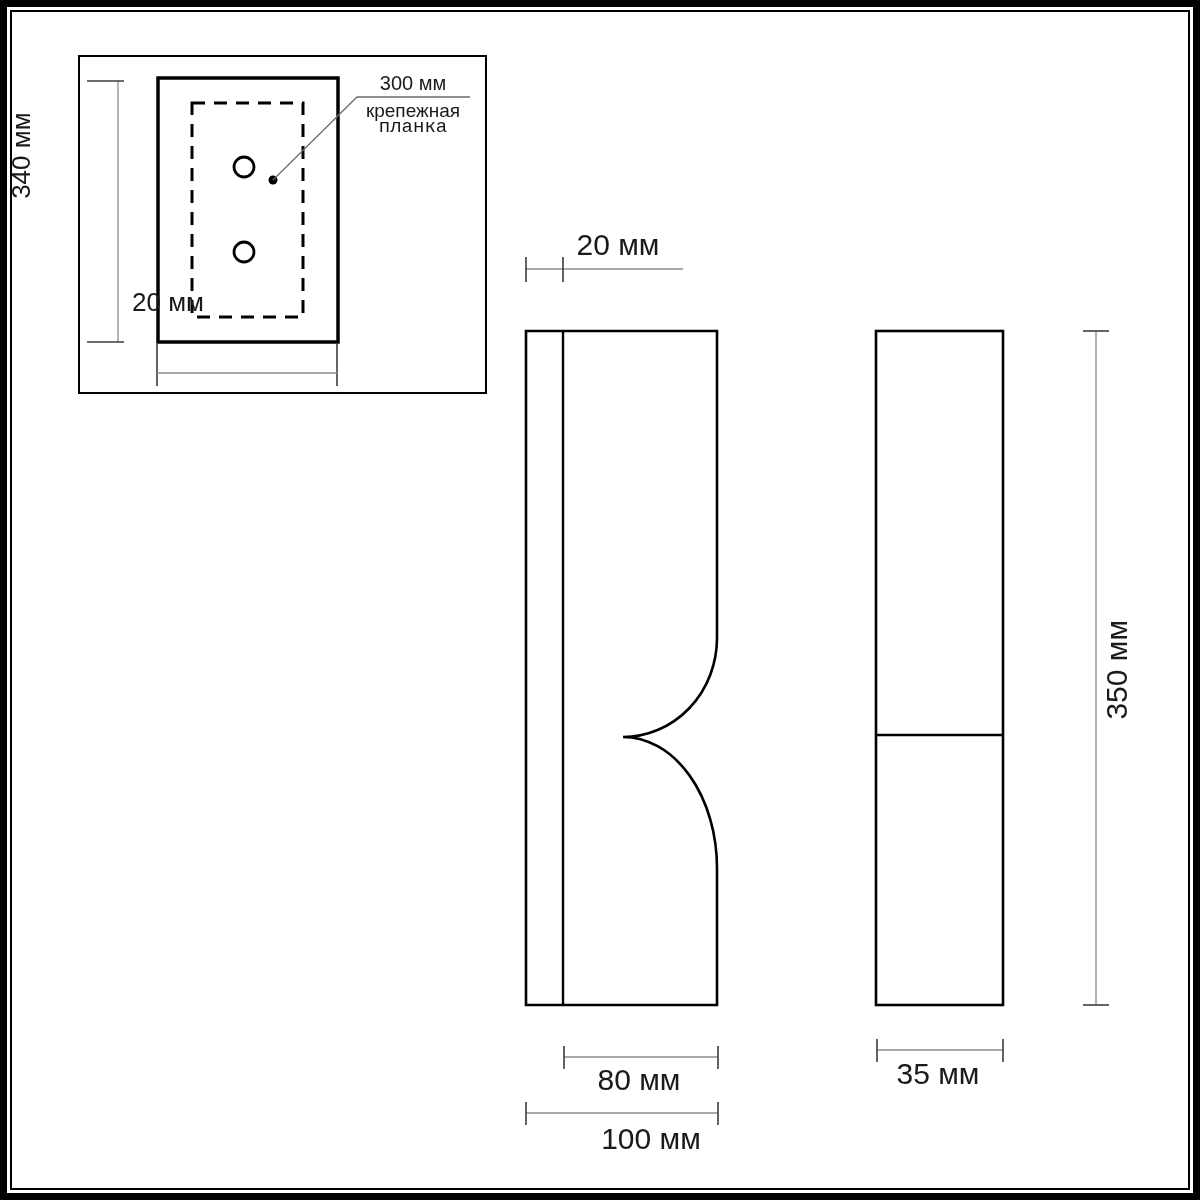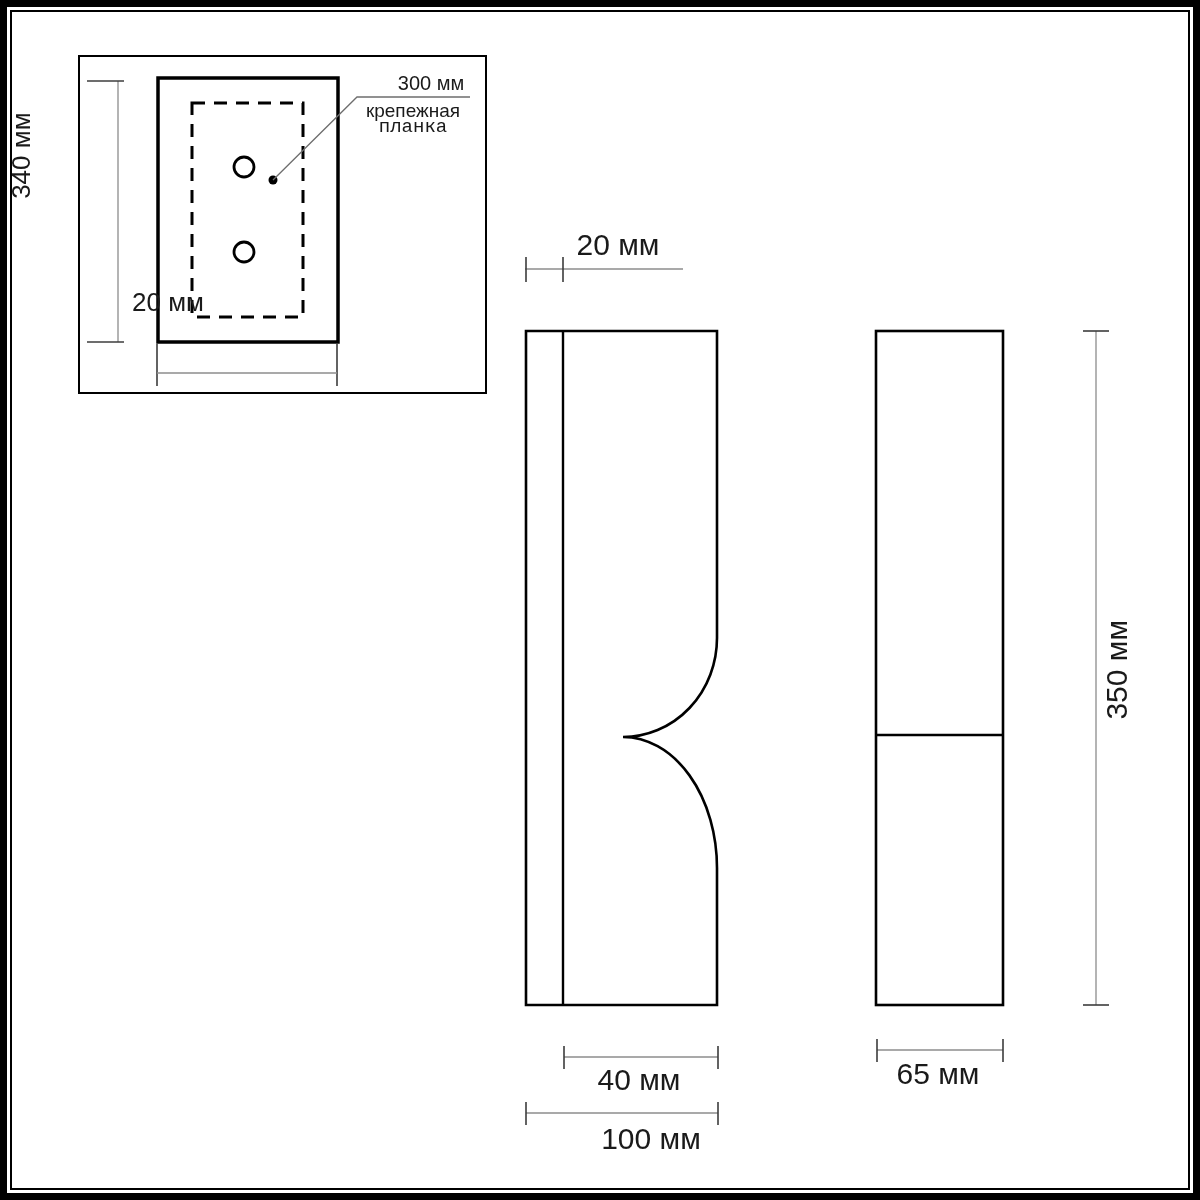--- a/index.html
+++ b/index.html
@@ -78,32 +78,32 @@
 
     <line x1="1096" y1="331" x2="1096" y2="1005" stroke="#8c8c8c" stroke-width="1.3"></line>
     <line x1="1083" y1="331" x2="1109" y2="331" stroke="#3c3c3c" stroke-width="1.6"></line>
     <line x1="1083" y1="1005" x2="1109" y2="1005" stroke="#3c3c3c" stroke-width="1.6"></line>
   </svg>
 
   <div class="label lab-inset rot" style="left:-38px;top:142px;width:120px;">340 мм</div>
 
   <div class="label lab-inset" style="left:108px;top:289px;width:120px;">20 мм</div>
 
-  <div class="label lab-callout-dim" style="left:361px;top:73px;width:140px;">300 мм</div>
+  <div class="label lab-callout-dim" style="left:343px;top:73px;width:140px;">300 мм</div>
 
   <div class="label lab-callout-name" style="left:343px;top:103px;width:140px;">
     <span style="display:block;">крепежная</span>
     <span style="display:block;font-family:Liberation Mono, monospace;">планка</span>
   </div>
 
   <div class="label lab-main" style="left:548px;top:229px;width:140px;">20 мм</div>
 
-  <div class="label lab-main" style="left:569px;top:1064px;width:140px;">40 мм</div>
+  <div class="label lab-main" style="left:569px;top:1064px;width:140px;">80 мм</div>
 
   <div class="label lab-main" style="left:581px;top:1123px;width:140px;">100 мм</div>
 
-  <div class="label lab-main" style="left:868px;top:1058px;width:140px;">65 мм</div>
+  <div class="label lab-main" style="left:868px;top:1058px;width:140px;">35 мм</div>
 
   <div class="label lab-main rot" style="left:1037px;top:654px;width:160px;">350 мм</div>
 
   <div class="frame-outer"></div>
   <div class="frame-inner"></div>
 </div>
 
 </body></html>

